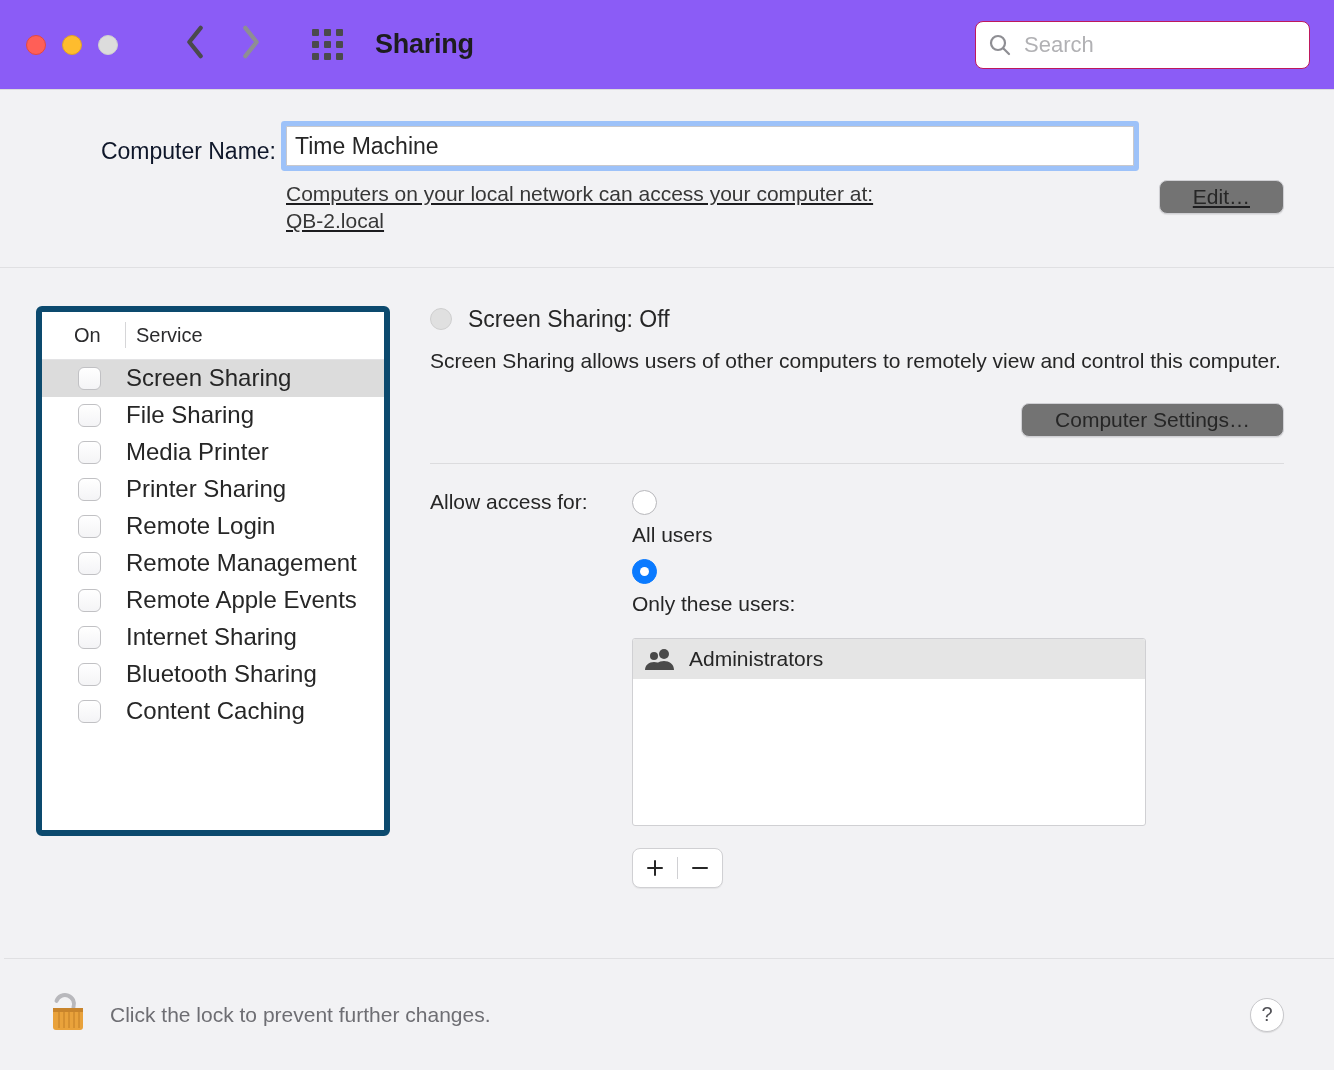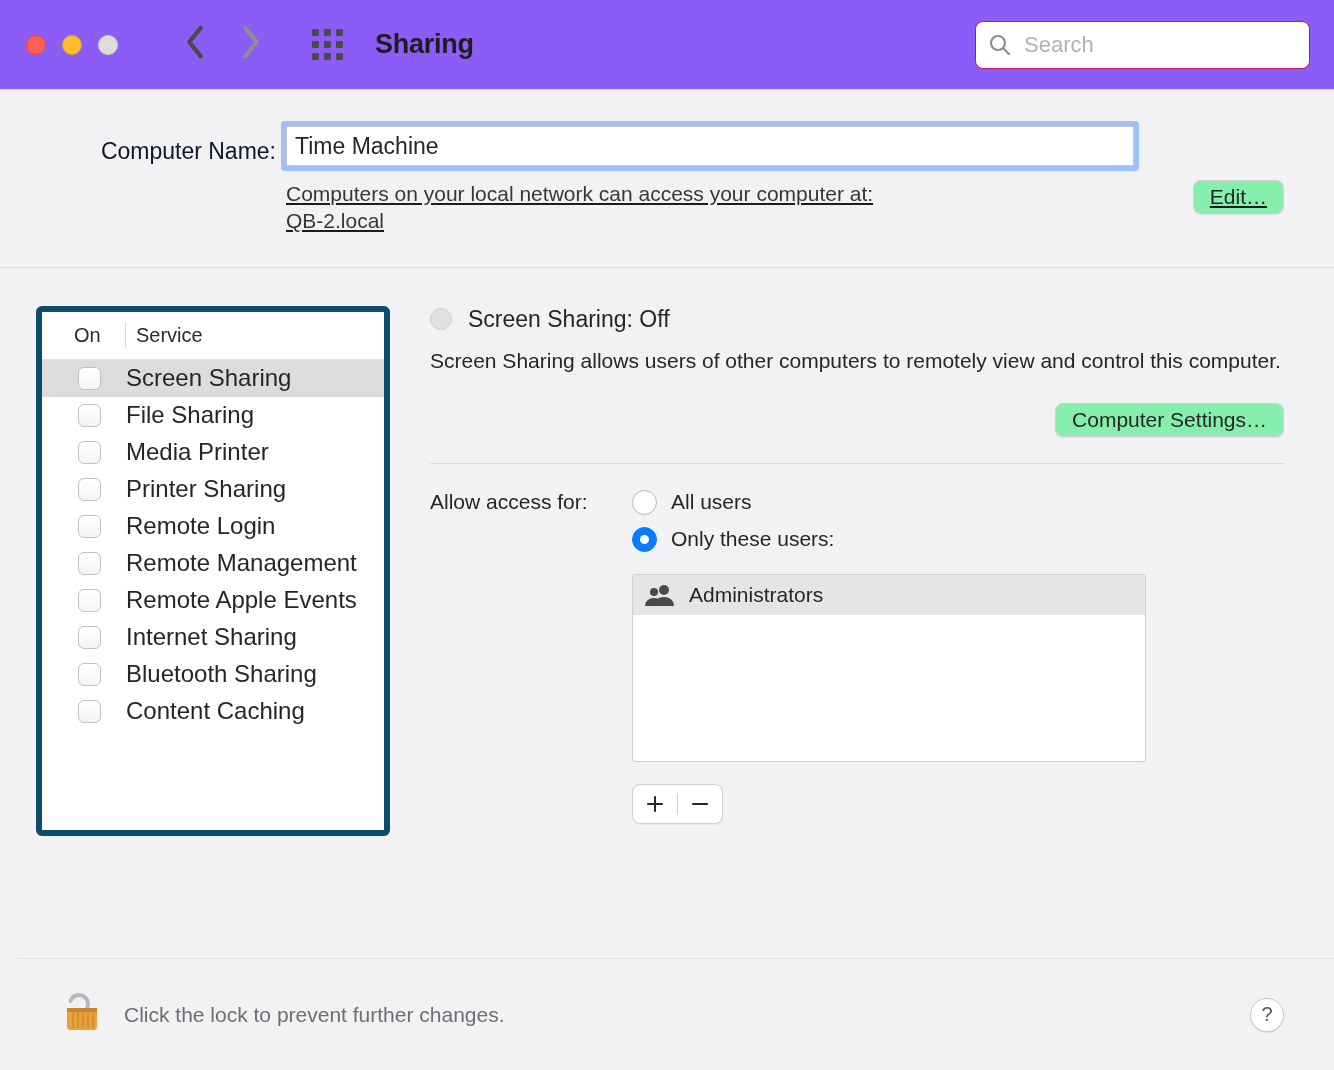--- a/index.html
+++ b/index.html
@@ -124,26 +124,26 @@
     margin-top: 14px;
     font-size: 21px;
     color: #373737;
     line-height: 1.3;
     display: flex;
     justify-content: space-between;
     align-items: flex-start;
   }
   .name-desc-text { max-width: 700px; }
   .push-btn {
-    background: #86efac;
+    background: #737373;
     border: 1px solid #d0d0d4;
     border-radius: 8px;
     box-shadow: 0 1px 1px rgba(0,0,0,0.08);
     font-size: 21px;
-    padding: 4px 16px;
+    padding: 4px 33px;
     color: #262626;
     cursor: default;
     white-space: nowrap;
   }
 
   
   .main {
     display: flex;
     padding: 38px 50px 30px 36px;
     gap: 40px;
@@ -207,21 +207,21 @@
   .status-text { font-size: 23px; }
   .detail-desc { line-height: 1.35; margin-bottom: 28px; }
   .detail .right-align {
     display: flex; justify-content: flex-end; margin-bottom: 26px;
   }
   .detail-hr { border: none; border-top: 1px solid #dcdcde; margin: 0 0 26px 0; }
 
   .access-row { display: flex; align-items: flex-start; gap: 10px; }
   .access-label { font-size: 21px; width: 192px; }
   .radio-stack { display: flex; flex-direction: column; gap: 12px; }
-  .radio-line { display: flex; align-items: center; gap: 14px; }
+  .radio-line { display: flex; align-items: flex-start; gap: 8px; flex-direction: column; }
   .mac-radio {
     width: 25px; height: 25px; border-radius: 50%;
     border: 1px solid #b7b7bb;
     background: #fff;
     position: relative;
   }
   .mac-radio.selected {
     background: #0a7aff; border-color: #0a7aff;
   }
   .mac-radio.selected::after {
@@ -264,21 +264,21 @@
     width: 44px;
     display: flex; justify-content: center; align-items: center;
     font-size: 24px;
     color: #262626;
   }
   .plusminus .sep { width: 1px; height: 22px; background: #d0d0d3; }
 
   
   .footer {
     position: absolute;
-    left: 18px; right: 0; bottom: 0;
+    left: 4px; right: 0; bottom: 0;
     height: 112px;
     display: flex;
     align-items: center;
     padding: 0 50px 0 40px;
     border-top: 1px solid #e0e0e2;
     color: #6e6e73;
     font-size: 21px;
   }
   .footer .lock { margin-right: 18px; }
   .help-btn {

